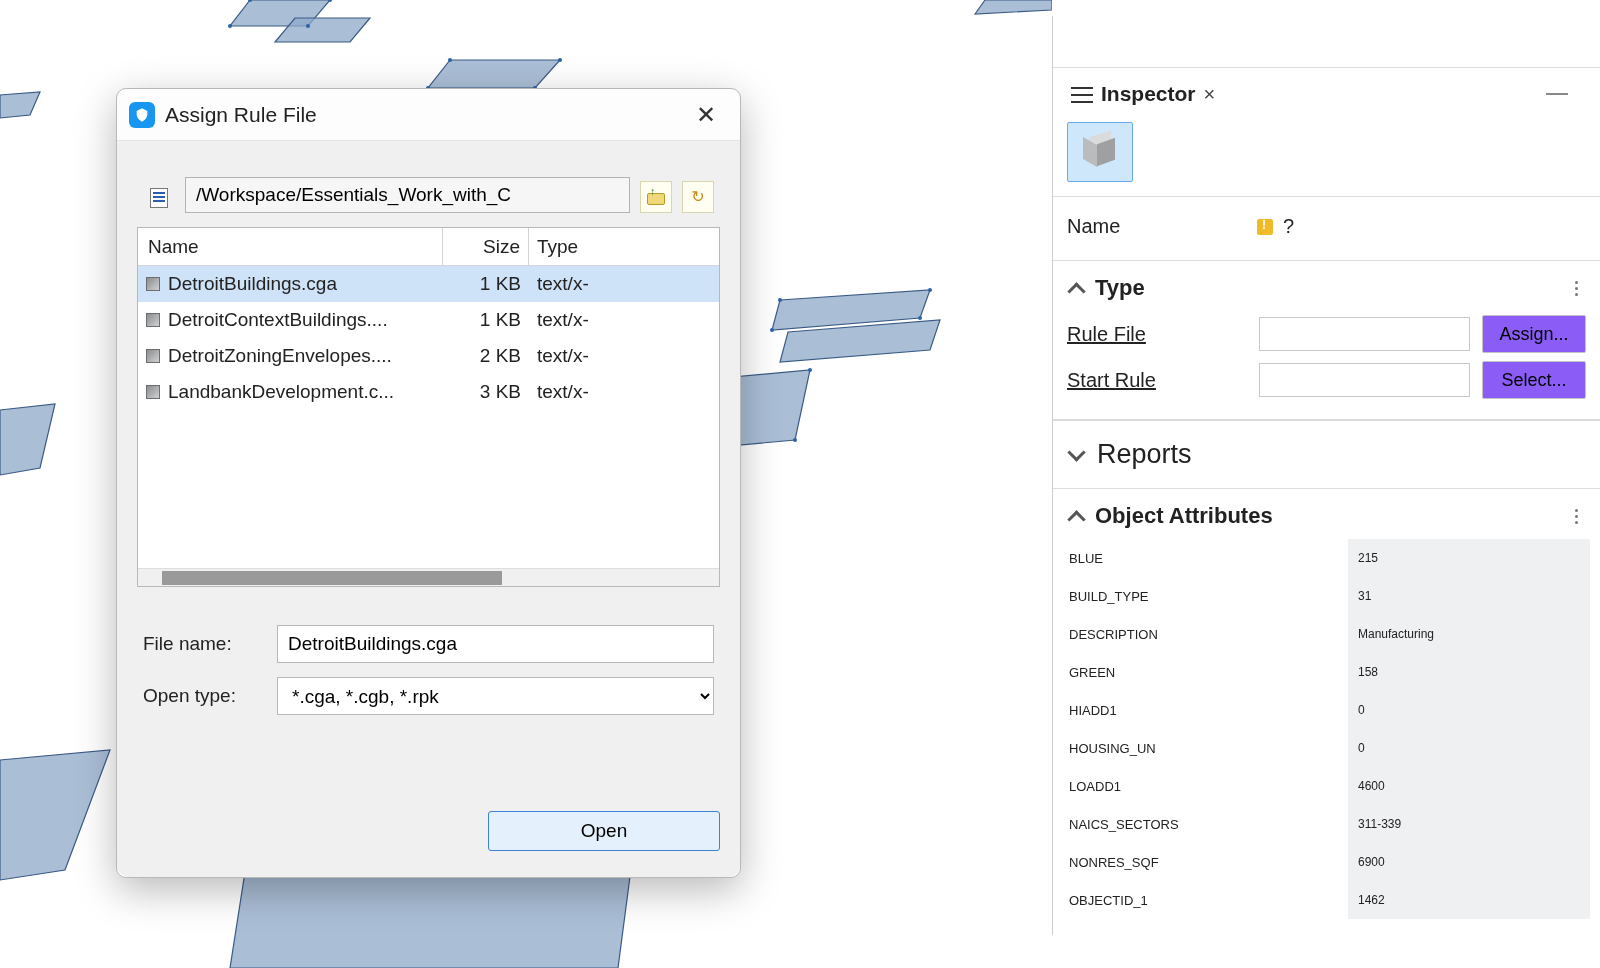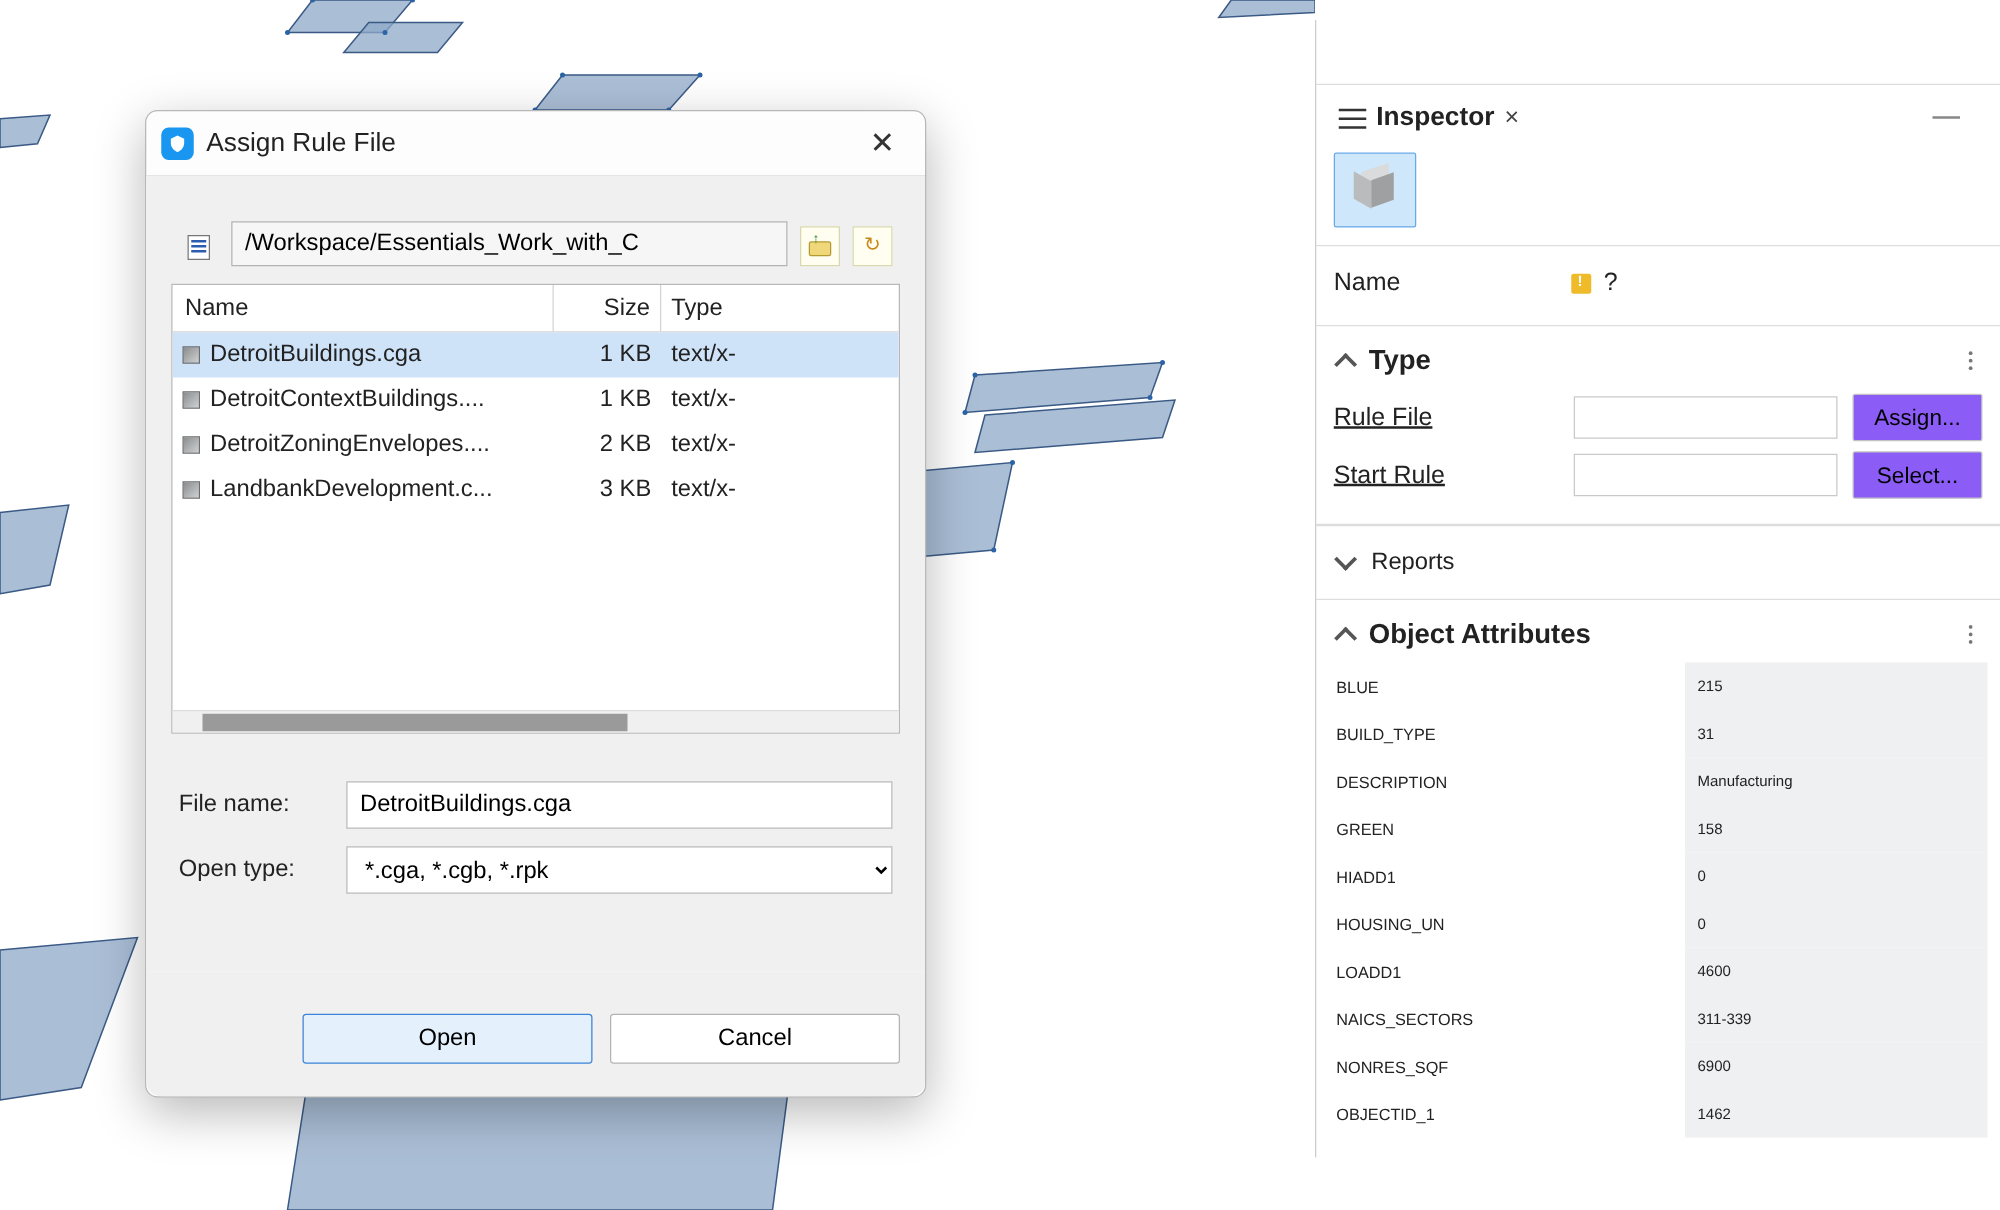--- a/index.html
+++ b/index.html
@@ -161,21 +161,21 @@
     cursor: pointer;
     border-radius: 2px;
   }
 
   .reports {
     border-top: 1px solid #ddd;
     padding: 18px 14px;
     display: flex;
     align-items: center;
     gap: 12px;
-    font-size: 19px;
+    font-size: 27px;
   }
 
   .attr-table {
     padding: 0 0 0 0;
   }
   .attr-row {
     display: flex;
     height: 38px;
     align-items: center;
   }
@@ -647,15 +647,14 @@
     <div class="form-row">
       <span class="flab">Open type:</span>
       <select>
         <option>*.cga, *.cgb, *.rpk</option>
       </select>
     </div>
   </div>
 
   <div class="dlg-footer">
     <button class="dlg-btn primary">Open</button>
-    <button class="dlg-btn">Cancel</button>
   </div>
 </div>
 
 </body></html>

